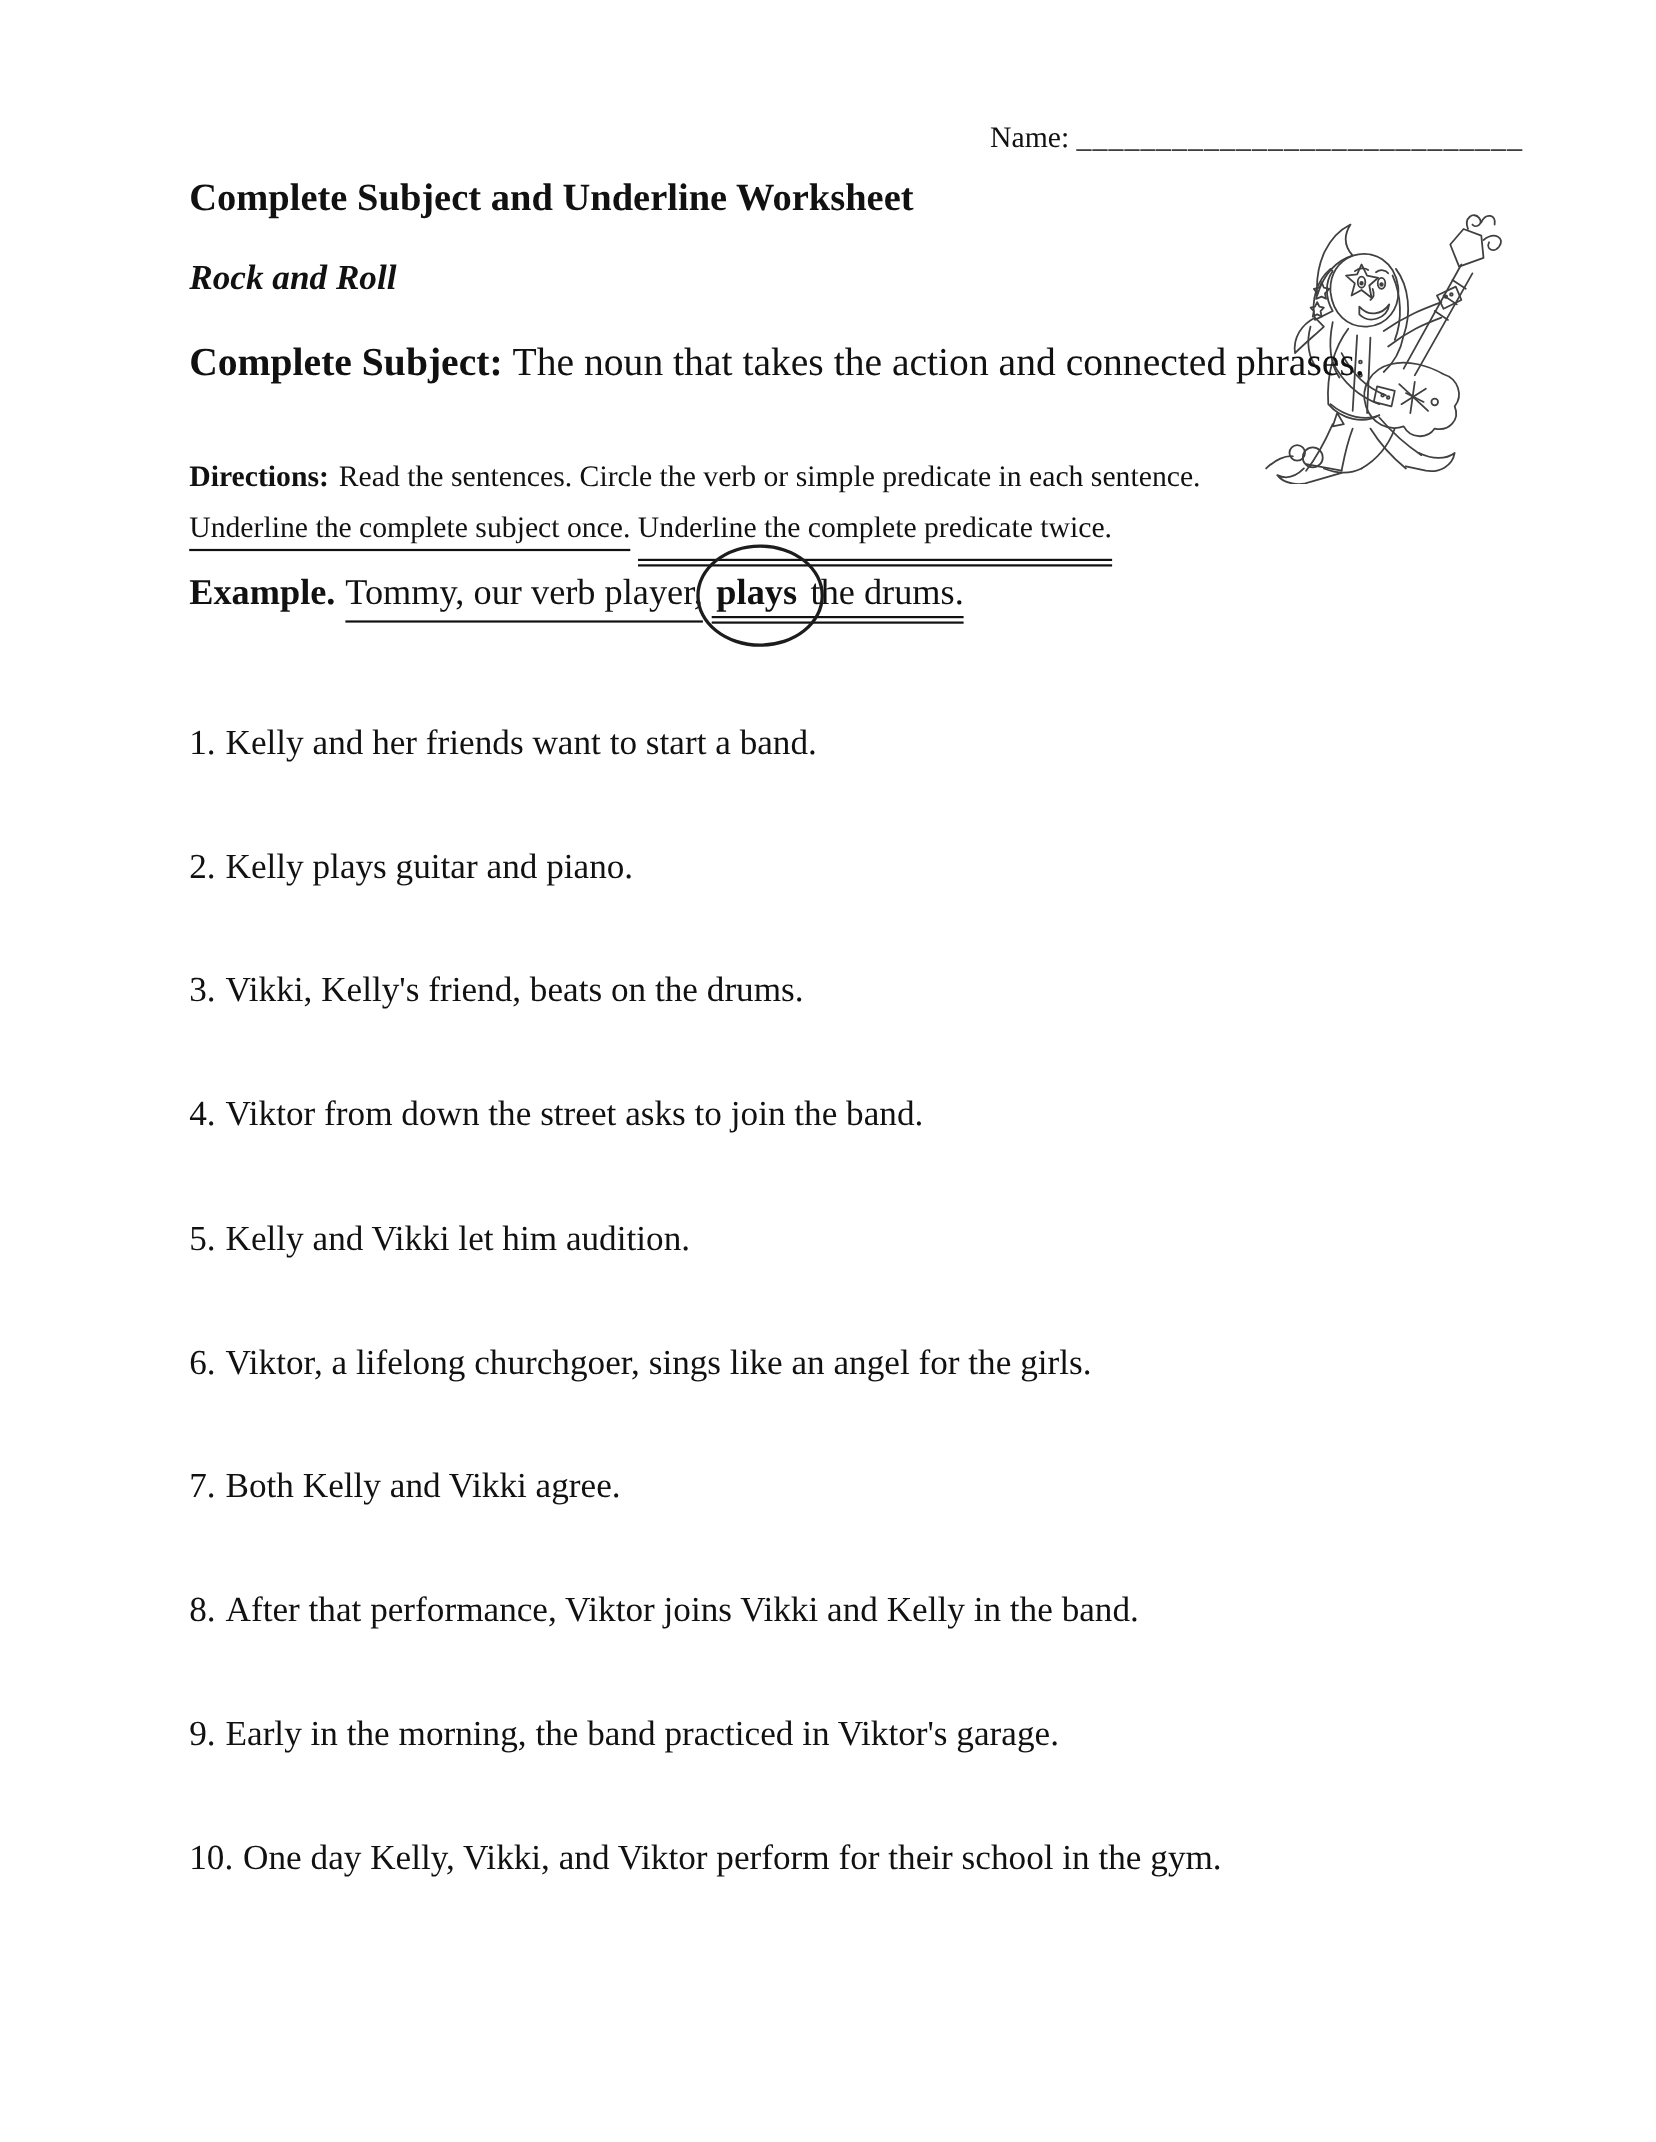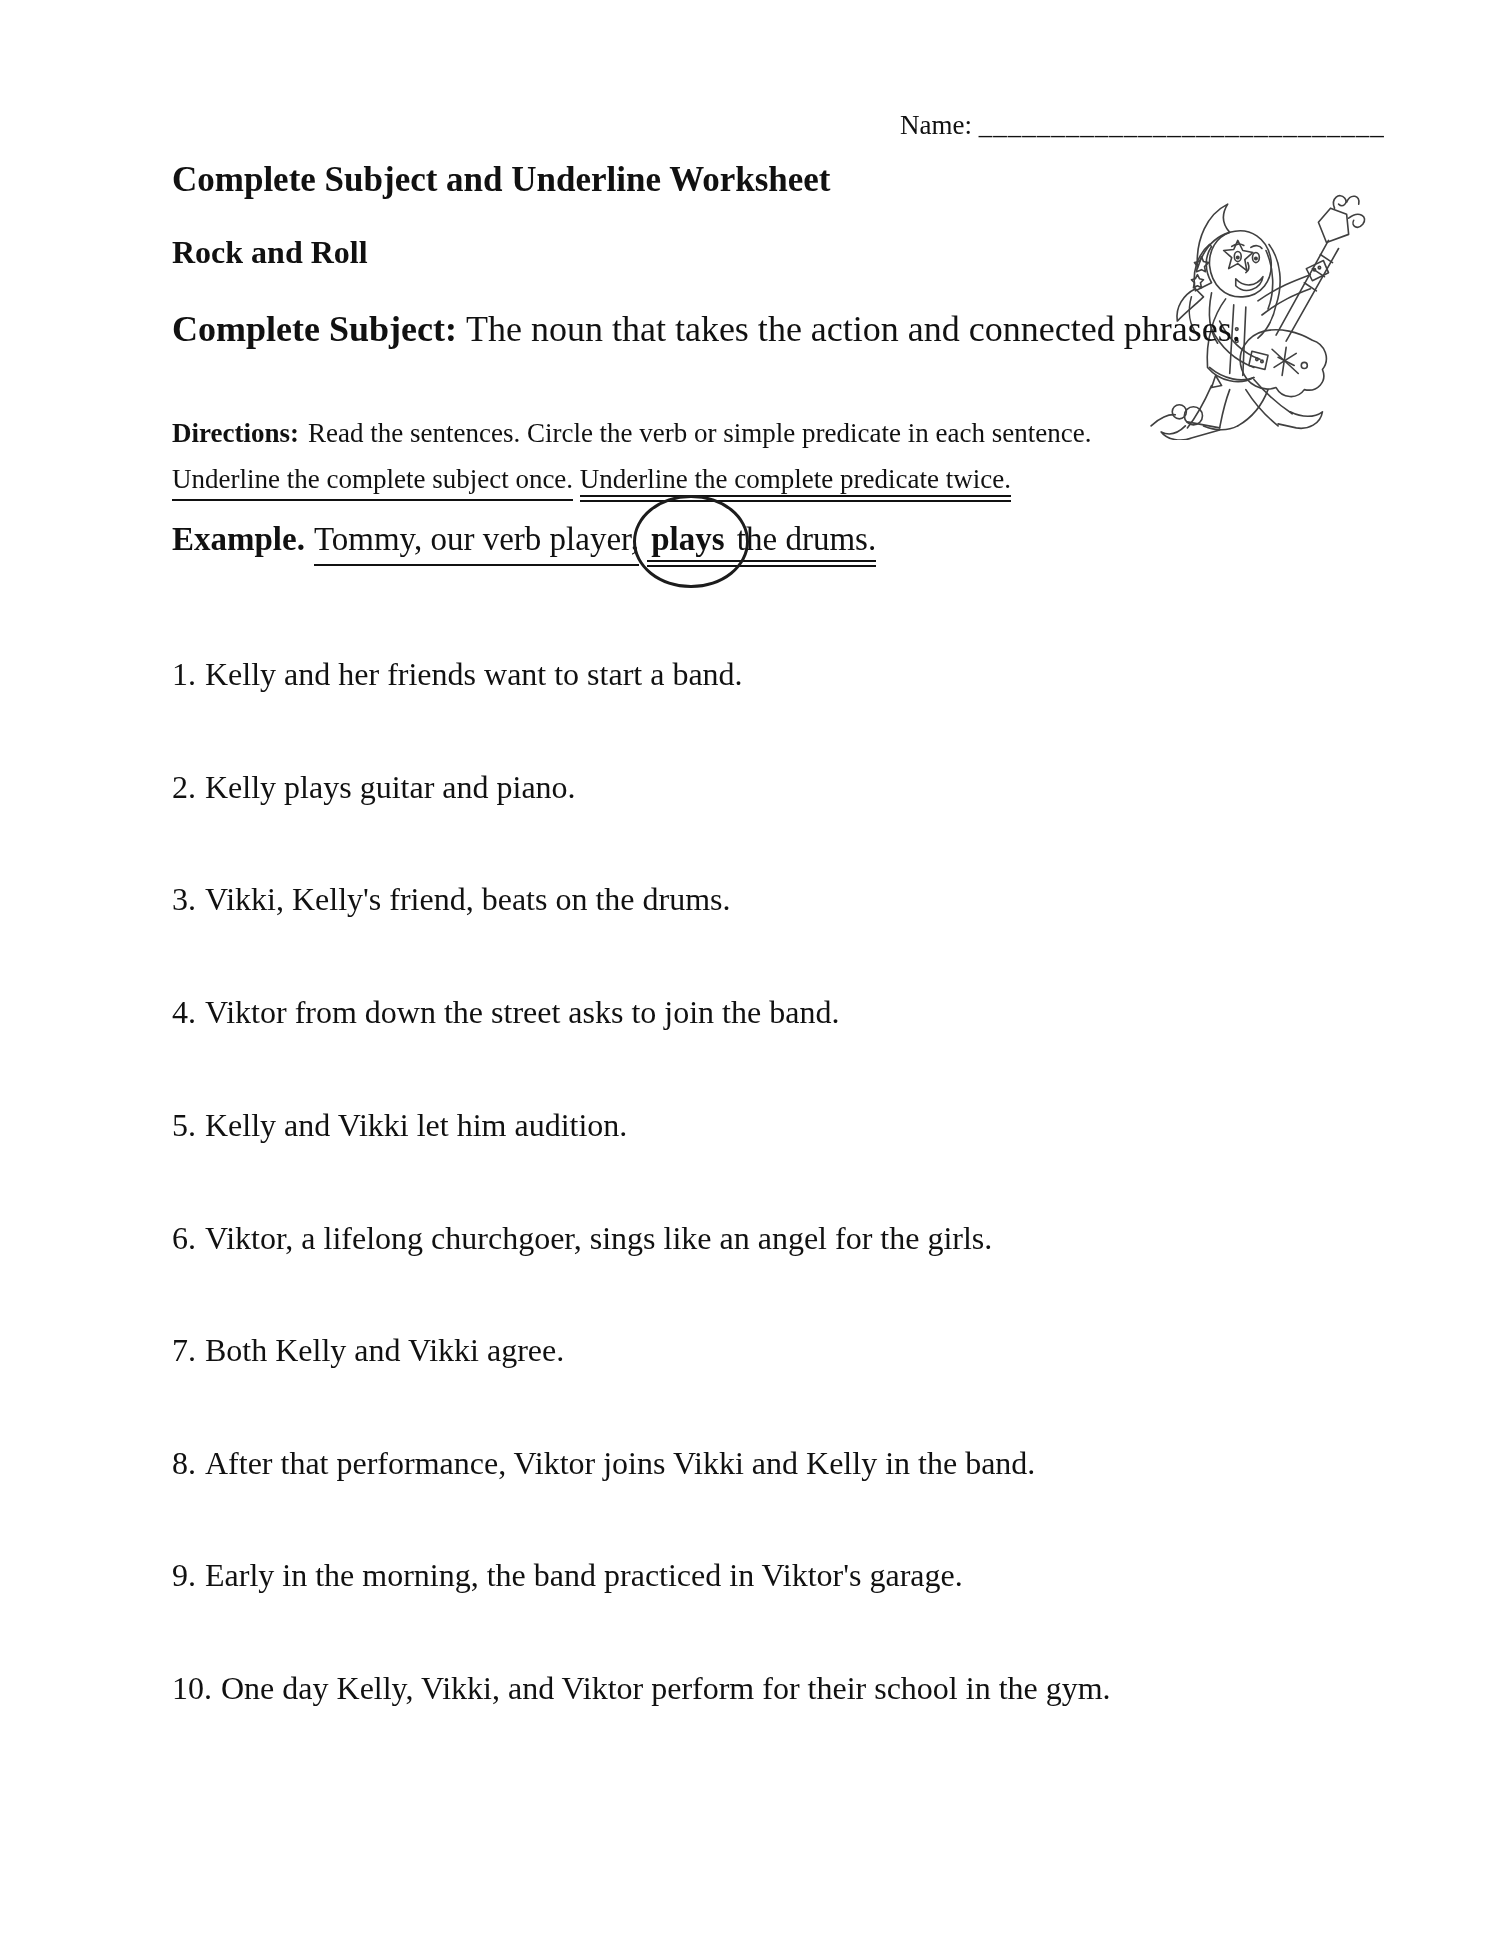--- a/index.html
+++ b/index.html
@@ -6,26 +6,26 @@
   .page {
     position:relative; width:1505px; height:1947px; background:#ffffff;
     font-family:"Liberation Serif","DejaVu Serif",serif; color:#111;
     overflow:hidden;
     margin-left:12px;
   }
   .abs { position:absolute; }
   .name-row { left:888px; top:110px; font-size:27px; white-space:nowrap; }
   .name-row .blank { letter-spacing:1px; }
   .title { left:160px; top:160px; font-size:35px; font-weight:bold; }
-  .subtitle { left:160px; top:234px; font-size:32px; font-weight:bold; }
+  .subtitle { left:160px; top:234px; font-size:32px; font-weight:bold; font-style:italic; }
   .defs { left:160px; top:309px; font-size:36px; line-height:41px; }
   .lbl { font-weight:bold; margin-right:9px; }
   .dirs { left:160px; top:410px; font-size:27px; line-height:46px; max-width:1160px; }
   .u1 { border-bottom:2.5px solid #111; padding-bottom:5px; }
-  .u2 { border-bottom:7px double #111; padding-bottom:1px; }
+  .u2 { border-bottom:7px double #111; padding-bottom:14px; }
   .example { left:160px; top:521px; font-size:33px; white-space:nowrap; }
   .example .lbl { font-size:33px; }
   .ex-u1 { border-bottom:2.5px solid #111; padding-bottom:7px; }
   .ex-u2 { border-bottom:7px double #111; padding-bottom:3px; }
   .verb { position:relative; display:inline-block; font-weight:bold; padding:0 4px; }
   .verb .ring {
     position:absolute; left:-14px; right:-20px; top:-26px; bottom:-30px;
     border:3px solid #1c1c1c; border-radius:50%; pointer-events:none;
   }
   .sentence { position:absolute; left:160px; font-size:32px; line-height:1.2; white-space:nowrap; }

